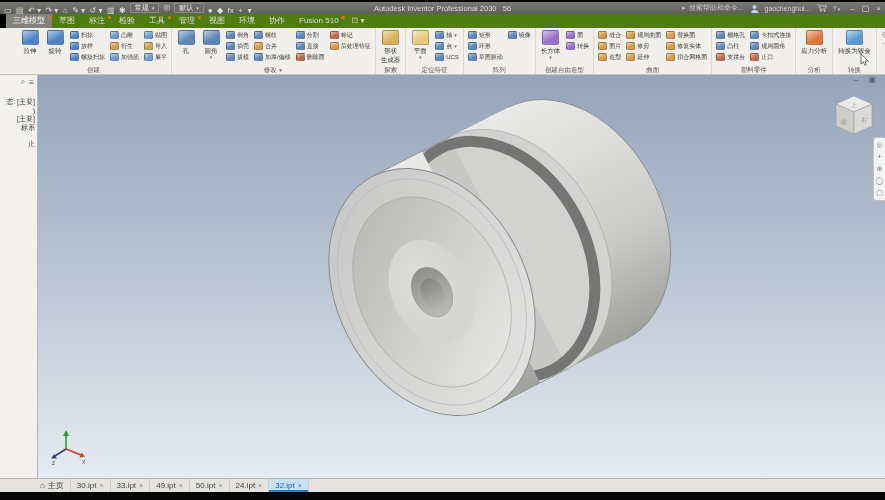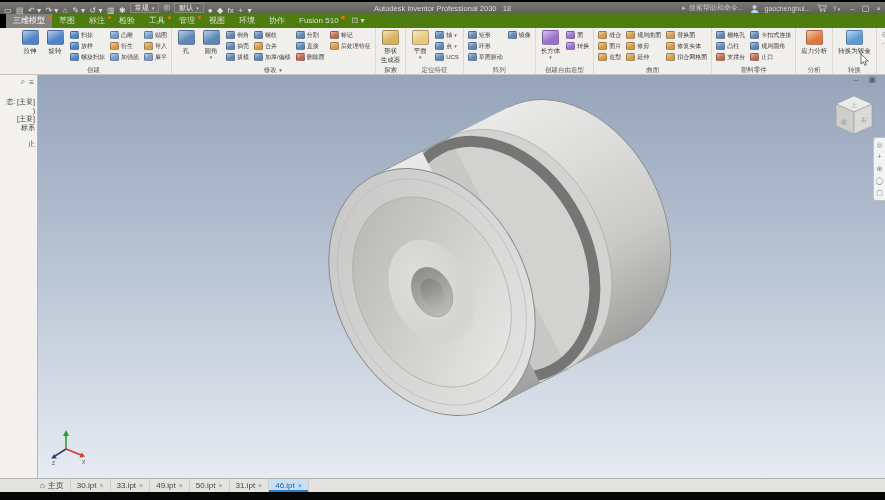--- a/index.html
+++ b/index.html
@@ -88,21 +88,21 @@
         <span class="qdd">▾</span>
       </span>
       <span class="qi">◎</span>
       <span class="qdrop">
         <span>默认</span>
         <span class="qdd">▾</span>
       </span>
       <span id="qat-extra"><span class="qi">●</span> <span class="qi">◆</span> <span class="qi">fx</span> <span class="qi">+</span> <span class="qi">▾</span> </span>
     </div>
     <div class="title">
-      <span>Autodesk Inventor Professional 2030</span>&nbsp;&nbsp;&nbsp;<span>18</span>
+      <span>Autodesk Inventor Professional 2030</span>&nbsp;&nbsp;&nbsp;<span>56</span>
     </div>
     <div class="tright">
       <span class="searchbox">
         <span>▸</span>
         <span>搜索帮助和命令...</span>
       </span>
       <svg width="9" height="9" viewBox="0 0 9 9">
         <circle cx="4.5" cy="3" r="2" fill="#bcd2ea"></circle>
           <path d="M1 9c.4-2.3 1.8-3.3 3.5-3.3S8.1 6.7 8.5 9Z" fill="#bcd2ea"></path>
       </svg>
@@ -553,25 +553,25 @@
       </div>
       <div class="dtab">
         <span>49.ipt</span>
         <span class="dclose">×</span>
       </div>
       <div class="dtab">
         <span>50.ipt</span>
         <span class="dclose">×</span>
       </div>
       <div class="dtab">
-        <span>31.ipt</span>
+        <span>24.ipt</span>
         <span class="dclose">×</span>
       </div>
       <div class="dtab active">
-        <span>46.ipt</span>
+        <span>32.ipt</span>
         <span class="dclose">×</span>
       </div>
     </div>
 
   <div class="bottombar"></div>
 
   <svg class="cursor" viewBox="0 0 9 13">
     <path d="M1 0 L1 10 L3.4 7.8 L4.8 11.4 L6.4 10.7 L5 7.2 L8.2 7 Z" fill="#fff" stroke="#333" stroke-width=".7"></path>
   </svg>
 </div>

